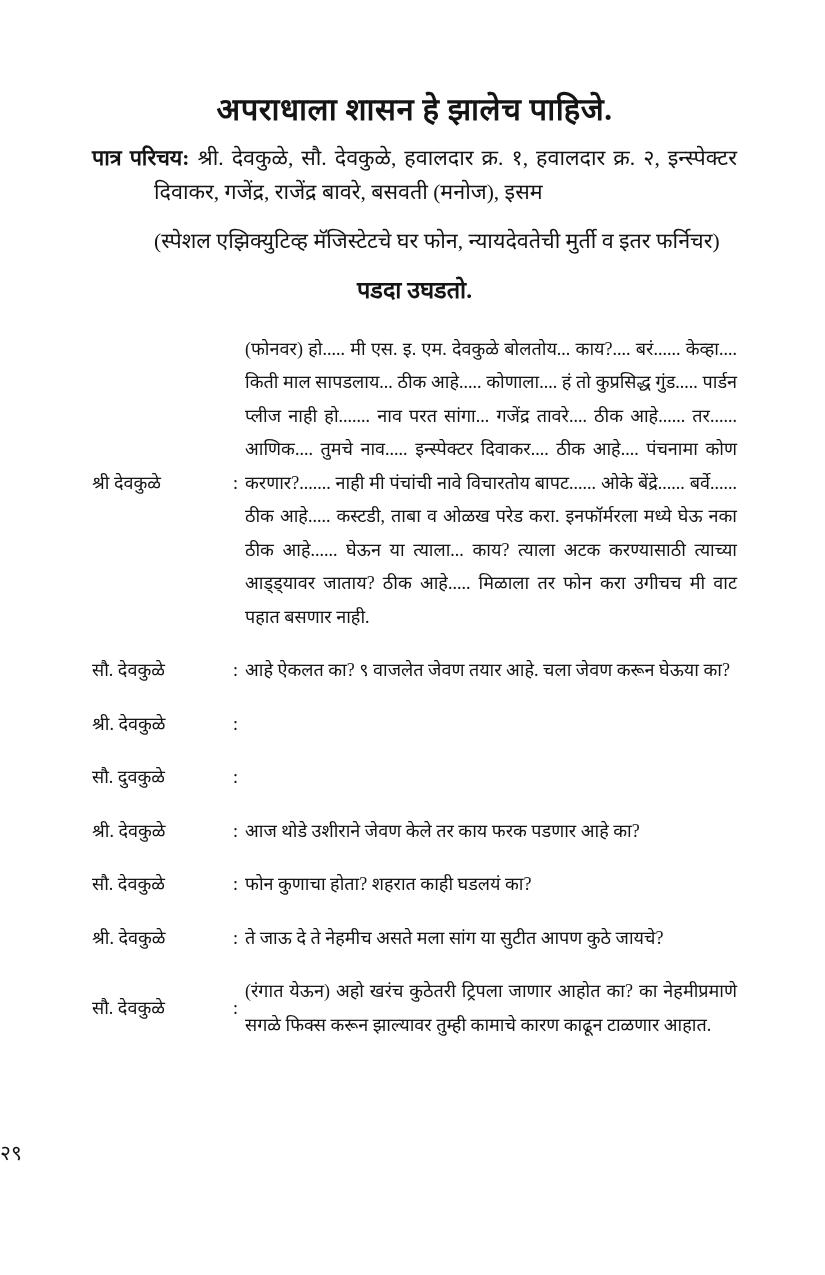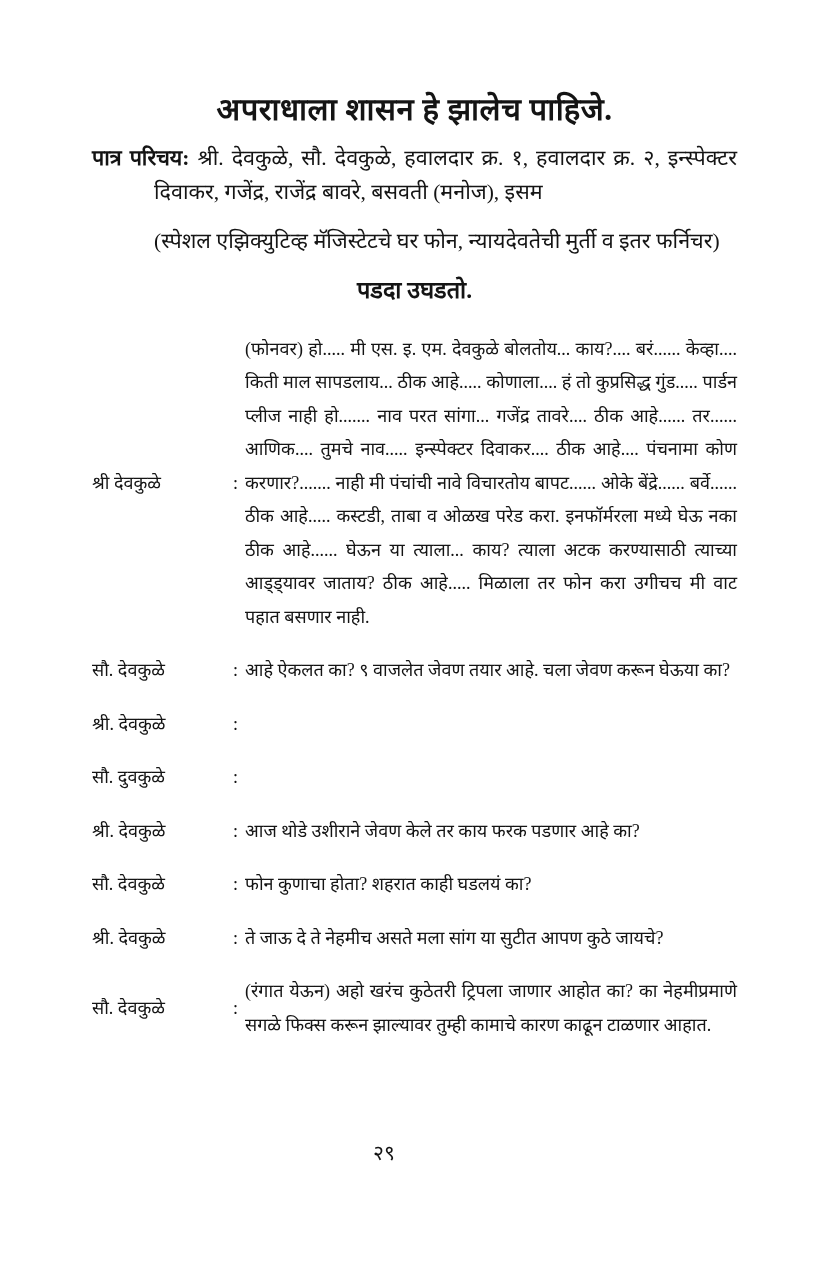--- a/index.html
+++ b/index.html
@@ -76,24 +76,24 @@
   .colon {
     flex: 0 0 12px;
   }
   .dtext {
     flex: 1 1 auto;
     text-align: justify;
     text-justify: inter-word;
   }
   .page-number {
     position: absolute;
-    left: 17px;
+    left: 0;
     top: 1138px;
     width: 734px;
-    text-align: center;
+    text-align: left;
     font-size: 21px;
   }
 </style>
 </head>
 <body>
 
 <div class="page">
   <div class="content">
 
     <h1 class="title">अपराधाला शासन हे झालेच पाहिजे.</h1>

